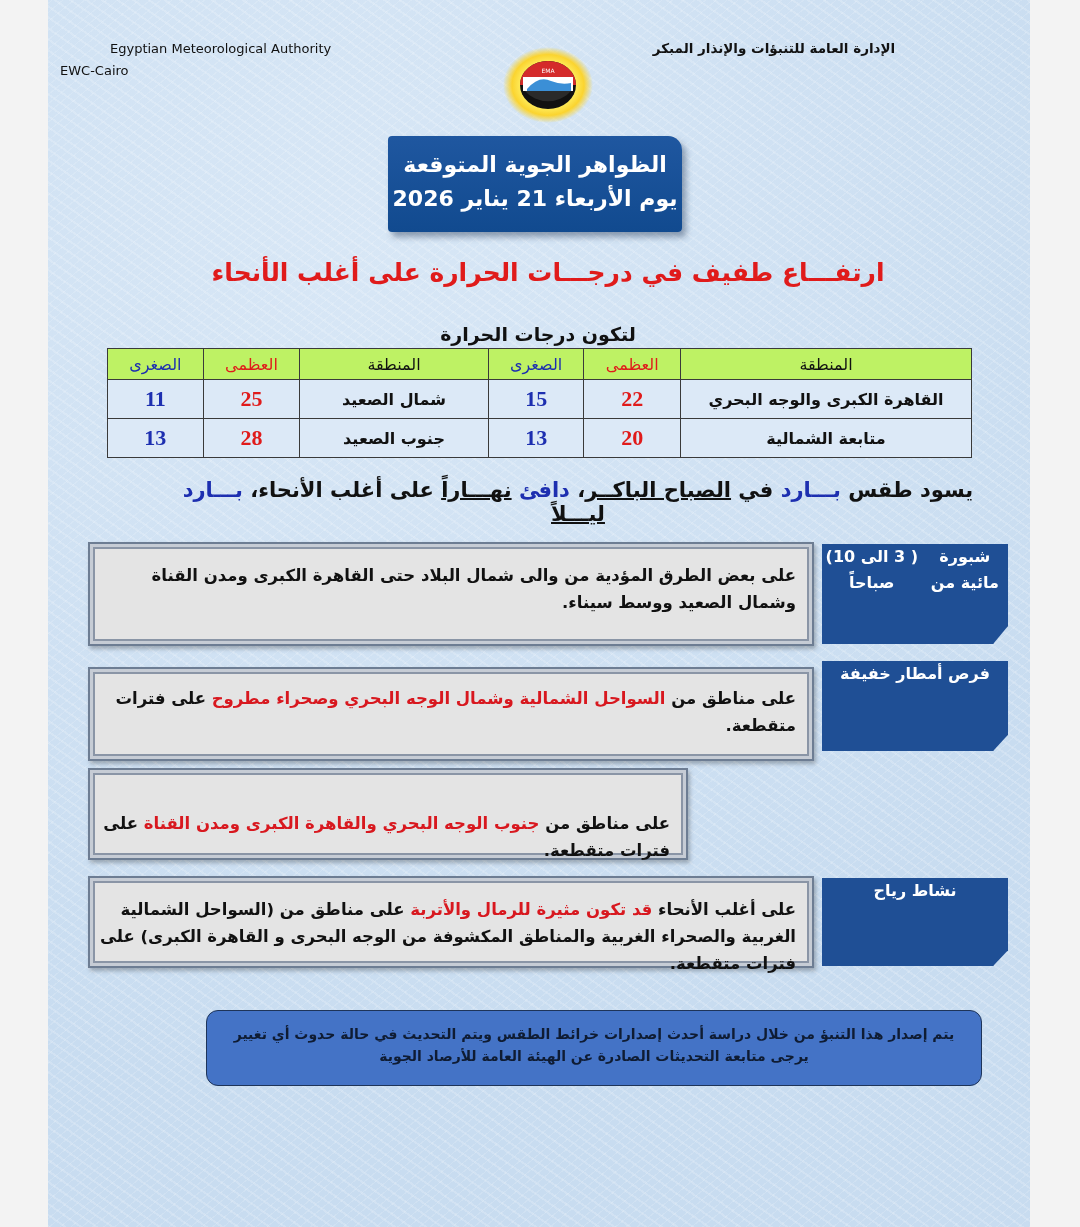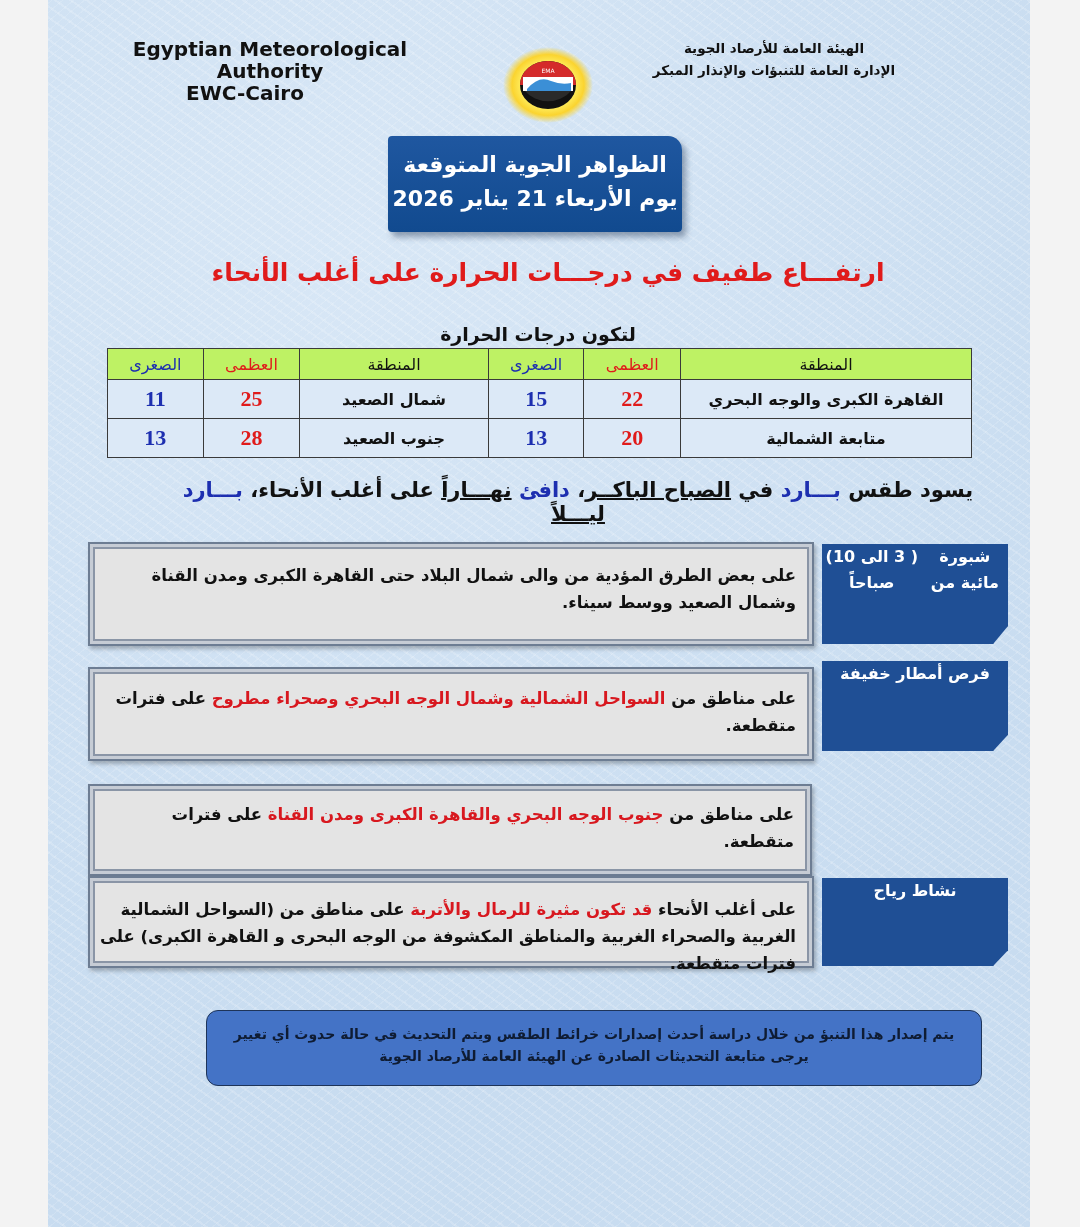--- a/index.html
+++ b/index.html
@@ -10,21 +10,21 @@
   .page {
     position: absolute; left: 48px; top: 0; width: 982px; height: 1227px;
     background-color: #cfe0f2;
     background-image:
       repeating-linear-gradient(35deg, rgba(255,255,255,0.18) 0 2px, transparent 2px 9px),
       repeating-linear-gradient(-40deg, rgba(255,255,255,0.14) 0 1px, transparent 1px 7px),
       radial-gradient(circle at 30% 20%, #d8e7f6, #c8dcf0 70%);
   }
   .hdr-en {
     position: absolute; left: 62px; top: 38px; width: 320px;
-    font-weight: bold; font-size: 20px; color: #111; text-align: center; line-height: 22px;
+    font-weight: normal; font-size: 13px; color: #111; text-align: left; line-height: 22px;
   }
   .hdr-en .l1 { display:block; }
   .hdr-en .l2 { display:block; margin-left: -50px; }
   .hdr-ar {
     position: absolute; right: 76px; top: 37px; width: 360px;
     direction: rtl; text-align: center; font-weight: bold; font-size: 13.5px; color: #111; line-height: 22px;
   }
   .logo { position: absolute; left: 453px; top: 45px; width: 94px; height: 80px; }
   .title-box {
     position: absolute; left: 340px; top: 136px; width: 294px; height: 96px;
@@ -118,21 +118,20 @@
       <ellipse cx="47" cy="40" rx="28" ry="24" fill="#111"></ellipse>
       <path d="M19,40 A28,24 0 0 1 75,40 Z" fill="#d42a2a"></path>
       <rect x="22" y="32" width="50" height="14" fill="#ffffff"></rect>
       <path d="M26,44 Q38,30 50,36 Q60,40 70,38 L70,46 L26,46 Z" fill="#3b8fd6"></path>
       <path d="M24,46 L70,46 A28,24 0 0 1 24,46 Z" fill="#2a2a2a"></path>
       <text x="47" y="28" font-size="6" fill="#fff" text-anchor="middle" font-family="DejaVu Sans, sans-serif">EMA</text>
     </svg>
   </div>
 
   <div class="hdr-ar">
-    <div>الهيئة العامة للأرصاد الجوية</div>
     <div>الإدارة العامة للتنبؤات والإنذار المبكر</div>
   </div>
 
   <div class="title-box">
     <span class="t1">الظواهر الجوية المتوقعة</span>
     <span class="t2">يوم الأربعاء 21 يناير 2026</span>
   </div>
 
   <div class="headline">ارتفـــاع طفيف في درجـــات الحرارة على أغلب الأنحاء</div>
 
@@ -178,21 +177,21 @@
   </div>
 
   <div class="row" style="top:659px; height:94px;">
     <div class="txt-box" style="top:8px; width:726px; height:94px; padding-top:16px;"><span>على مناطق من </span><span class="red">السواحل الشمالية وشمال الوجه البحري وصحراء مطروح</span><span>  على فترات متقطعة.</span></div>
     <div class="lbl-box" style="top:2px; height:90px;">
       <span>فرص أمطار خفيفة</span>
     </div>
   </div>
 
   <div class="row" style="top:768px; height:92px;">
-    <div class="txt-box" style="top:16px; width:724px; height:92px; padding-top:15px;"><span>على مناطق من </span><span class="red">جنوب الوجه البحري والقاهرة الكبرى ومدن القناة</span><span> على فترات متقطعة.</span></div>
+    <div class="txt-box" style="top:0; width:600px; height:92px; padding-top:40px;"><span>على مناطق من </span><span class="red">جنوب الوجه البحري والقاهرة الكبرى ومدن القناة</span><span> على فترات متقطعة.</span></div>
   </div>
 
   <div class="row" style="top:876px; height:92px;">
     <div class="txt-box" style="top:0; width:726px; height:92px; padding-top:18px;"><span>على أغلب الأنحاء </span><span class="red">قد تكون مثيرة للرمال والأتربة</span><span> على مناطق من (السواحل الشمالية الغربية والصحراء الغربية والمناطق المكشوفة من الوجه البحرى و القاهرة الكبرى) على فترات متقطعة.</span></div>
     <div class="lbl-box" style="top:2px; height:88px;">
       <span>نشاط رياح</span>
     </div>
   </div>
 
   <div class="notice">

